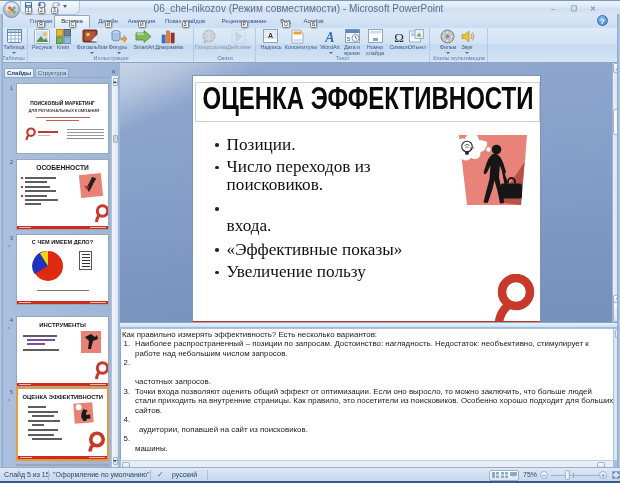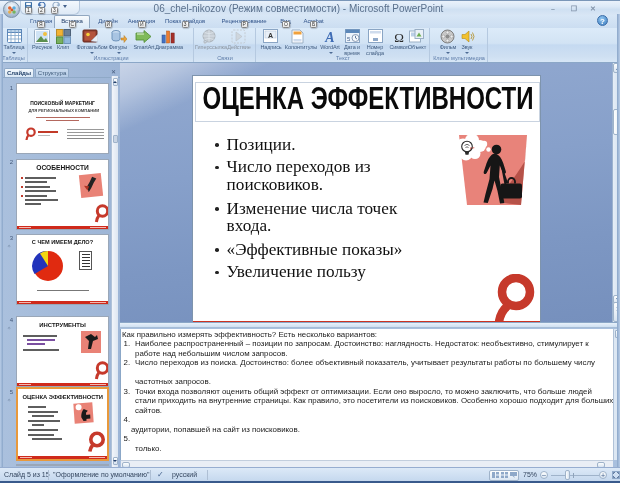--- a/index.html
+++ b/index.html
@@ -429,21 +429,20 @@
       <div id="slidetitle">
           <span>ОЦЕНКА ЭФФЕКТИВНОСТИ</span>
         </div>
       <div id="bullets">
         <i style="left:22px;top:67px;"></i>
           <div style="left:33.6px;top:59.5px;">Позиции.</div>
         <i style="left:22px;top:89.5px;"></i>
           <div style="left:33.6px;top:99.5px;">поисковиков.</div>
         <div style="left:33.6px;top:82px;">Число переходов из</div>
         <i style="left:22px;top:131px;"></i>
-          <div style="left:33.6px;top:123.5px;">Изменение числа точек</div>
         <div style="left:33.6px;top:141px;">входа.</div>
         <i style="left:22px;top:172px;"></i>
           <div style="left:33.6px;top:164.5px;">«Эффективные показы»</div>
         <i style="left:22px;top:194.5px;"></i>
           <div style="left:33.6px;top:187px;">Увеличение пользу</div>
       </div>
 
       <svg class="abs" style="left:260px;top:57px;" width="76" height="74" viewBox="0 0 76 74">
         <path d="M6 2 L74 2 L68 72 L14 72 Z" fill="#e8837a"></path>
         <path d="M48 62 C56 52 66 38 72 28 L74 2 L68 72 L52 70 Z" fill="#ad4a41" opacity="0.85"></path>
@@ -484,30 +483,29 @@
     <div class="abs" style="left:2.5px;top:235px;width:0;height:0;border-left:2.5px solid transparent;border-right:2.5px solid transparent;border-top:3px solid #4d6b94;"></div>
     <div class="abs" style="left:0px;top:239px;width:10px;height:20px;background:linear-gradient(#fdfefe,#d7e3f0);border:1px solid #9fb3ca;border-radius:2px;font-size:5px;color:#44618c;text-align:center;line-height:5px;padding-top:0.50px;">▲<br>▼</div>
   </div>
   <div id="splitter"></div>
   <div id="notes">
     <div class="nline" style="left:1px;top:0.50px;">Как правильно измерять эффективность? Есть несколько вариантов:</div>
     <div class="nline" style="left:2.5px;top:10.00px;">1.</div>
       <div class="nline" style="left:14px;top:10.00px;">Наиболее распространенный – позиции по запросам. Достоинство: наглядность. Недостаток: необъективно, стимулирует к</div>
     <div class="nline" style="left:14px;top:19.50px;">работе над небольшим числом запросов.</div>
     <div class="nline" style="left:2.5px;top:29.00px;">2.</div>
-      <div class="nline" style="left:14px;top:29.00px;">Число переходов из поиска. Достоинство: более объективный показатель, учитывает результаты работы по большему числу</div>
     <div class="nline" style="left:14px;top:48.00px;">частотных запросов.</div>
     <div class="nline" style="left:2.5px;top:57.50px;">3.</div>
       <div class="nline" style="left:14px;top:57.50px;">Точки входа позволяют оценить общий эффект от оптимизации. Если оно выросло, то можно заключить, что больше людей</div>
     <div class="nline" style="left:14px;top:67.00px;">стали приходить на внутренние страницы. Как правило, это посетители из поисковиков. Особенно хорошо подходит для больших</div>
     <div class="nline" style="left:14px;top:76.50px;">сайтов.</div>
     <div class="nline" style="left:2.5px;top:86.00px;">4.</div>
-    <div class="nline" style="left:10px;top:95.50px;">аудитории, попавшей на сайт из поисковиков.</div>
+    <div class="nline" style="left:18px;top:95.50px;">аудитории, попавшей на сайт из поисковиков.</div>
     <div class="nline" style="left:2.5px;top:105.00px;">5.</div>
-    <div class="nline" style="left:14px;top:114.50px;">только.</div>
+    <div class="nline" style="left:14px;top:114.50px;">машины.</div>
   </div>
   <div id="hscroll">
     <div class="abs" style="left:1px;top:0.5px;width:8px;height:6px;background:linear-gradient(#fdfefe,#d7e3f0);border:1px solid #9fb3ca;border-radius:2px;"></div>
     <div class="abs" style="right:8px;top:0.5px;width:8px;height:6px;background:linear-gradient(#fdfefe,#d7e3f0);border:1px solid #9fb3ca;border-radius:2px;"></div>
   </div>
   <div class="abs" style="left:613px;top:329px;width:6px;height:131px;background:#dce7f3;border-left:1px solid #b0c2d8;">
     <div class="abs" style="left:0.5px;top:1px;width:4px;height:8px;background:linear-gradient(#fdfefe,#d7e3f0);border:1px solid #9fb3ca;border-radius:1px;"></div>
   </div>
   <div class="abs" style="left:617px;top:14px;width:3px;height:467px;background:linear-gradient(90deg,#8aa6c9,#b9cde7);"></div>
   <div class="abs" style="left:0px;top:14px;width:3px;height:467px;background:linear-gradient(90deg,#b9cde7,#8aa6c9);"></div>

